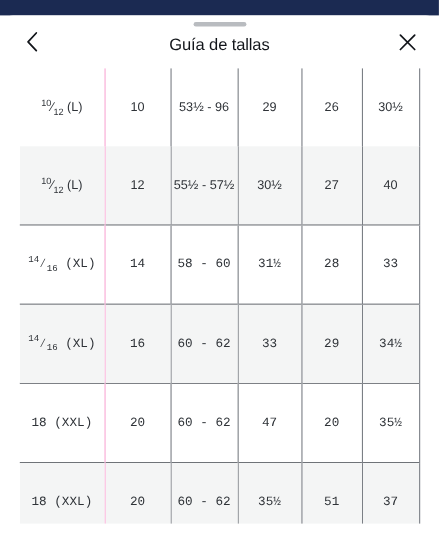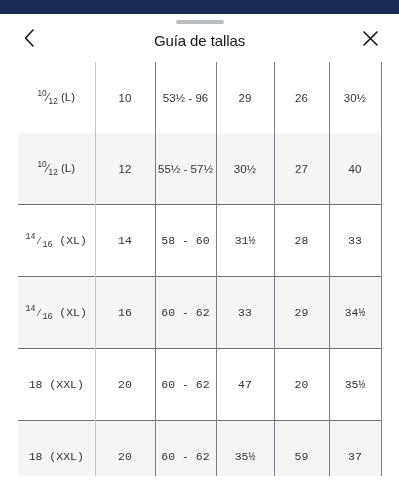--- a/index.html
+++ b/index.html
@@ -231,21 +231,21 @@
             <td>47</td>
             <td>20</td>
             <td>35½</td>
           </tr>
 
           <tr class="shaded sep">
             <td class="col-size">18 (XXL)</td>
             <td>20</td>
             <td>60 - 62</td>
             <td>35½</td>
-            <td>59</td>
+            <td>51</td>
             <td>37</td>
           </tr>
 
         </tbody>
       </table>
     </div>
 
     <div class="bottom-fill"></div>
 
   </div>

